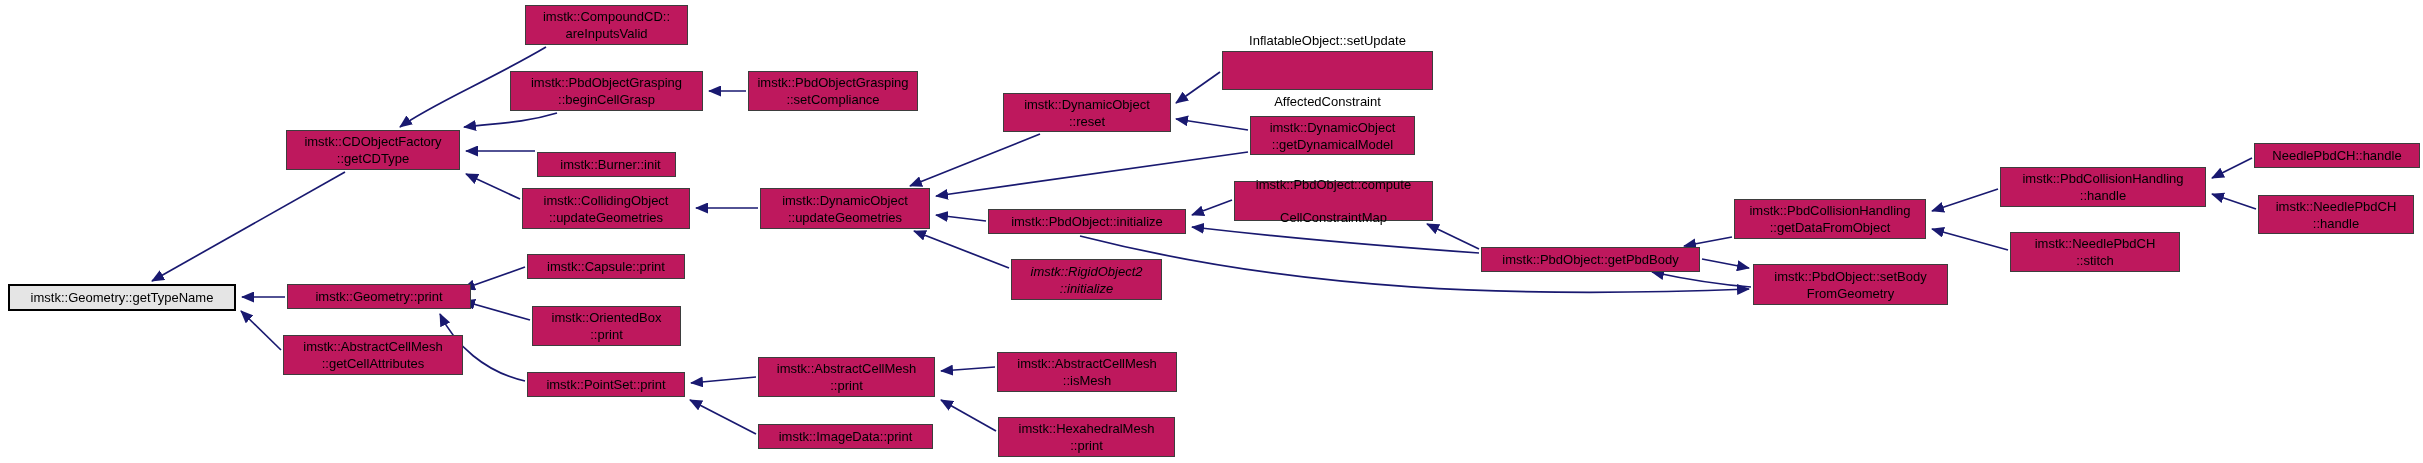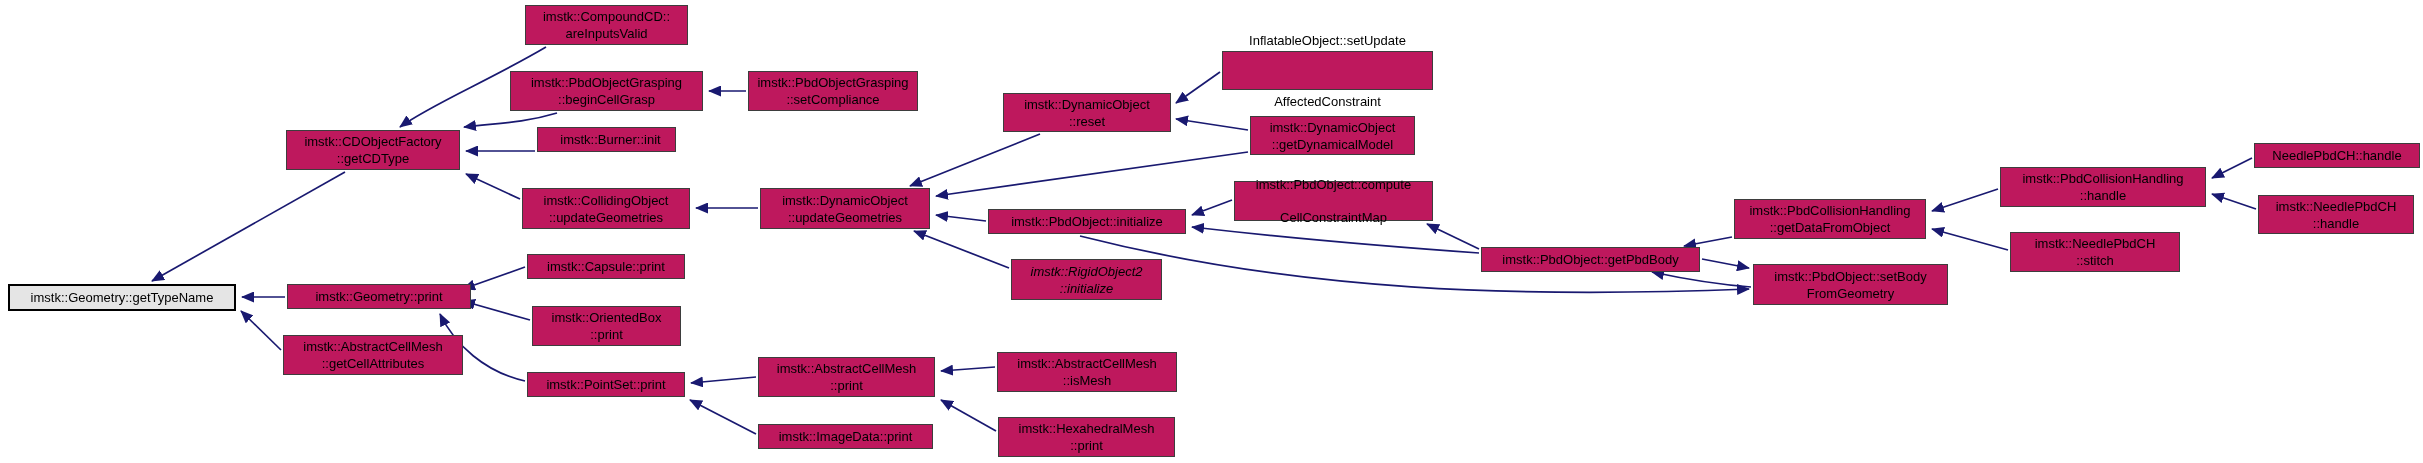--- a/index.html
+++ b/index.html
@@ -90,21 +90,21 @@
       <span>areInputsValid</span>
     </div>
     <div class="node" style="left: 510px; top: 71px; width: 193px; height: 40px;">
       <span>imstk::PbdObjectGrasping</span>
       <span>::beginCellGrasp</span>
     </div>
     <div class="node" style="left: 748px; top: 71px; width: 170px; height: 40px;">
       <span>imstk::PbdObjectGrasping</span>
       <span>::setCompliance</span>
     </div>
-    <div class="node" style="left: 537px; top: 127px; width: 139px; height: 25px; padding-left: 8px;">
+    <div class="node" style="left: 537px; top: 152px; width: 139px; height: 25px; padding-left: 8px;">
       <span>imstk::Burner::init</span>
     </div>
     <div class="node" style="left: 522px; top: 188px; width: 168px; height: 41px;">
       <span>imstk::CollidingObject</span>
       <span>::updateGeometries</span>
     </div>
     <div class="node" style="left: 760px; top: 188px; width: 170px; height: 41px;">
       <span>imstk::DynamicObject</span>
       <span>::updateGeometries</span>
     </div>

